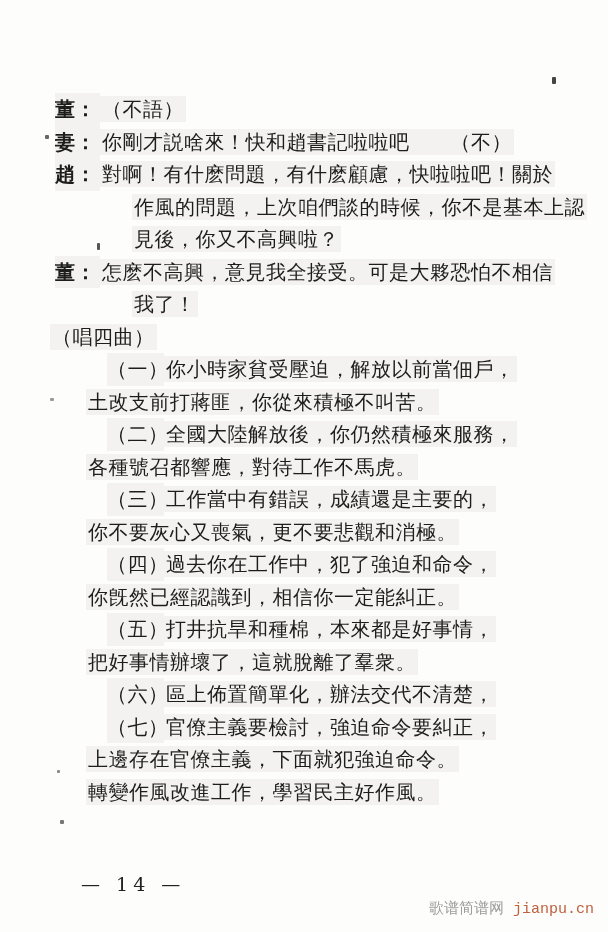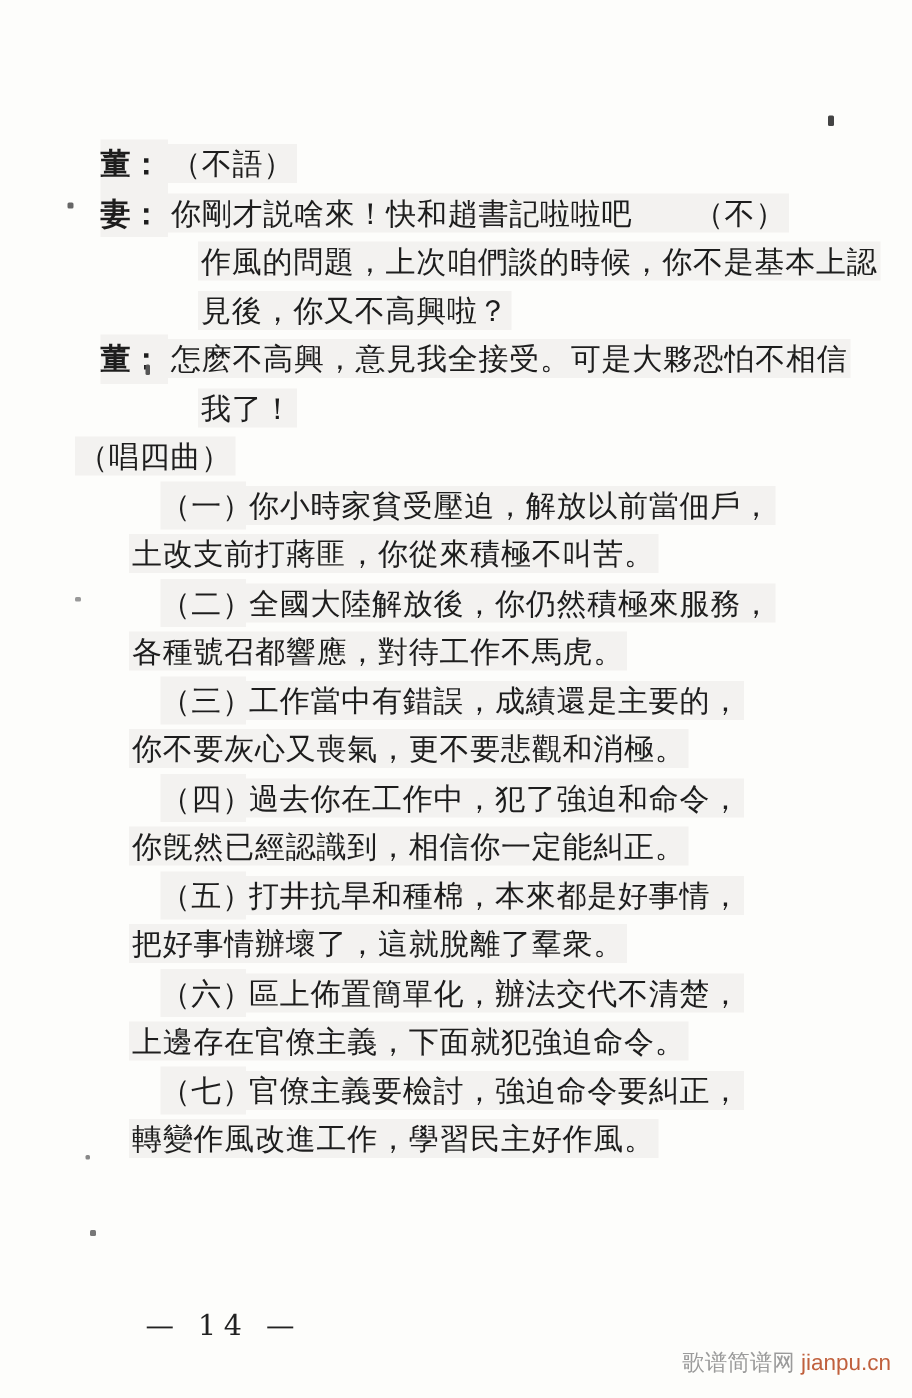--- a/index.html
+++ b/index.html
@@ -13,53 +13,54 @@
   }
   .text-block{position:absolute;left:0;top:93px;width:608px;}
   .row{
     height:32.5px;
     line-height:32.5px;
     font-size:20px;
     letter-spacing:0.5px;
     white-space:pre;
   }
   .row .txt{background:#f3f2f0;padding:1px 2px;}
-  .r-speaker{padding-left:55px;margin-left:12px;}
+  .r-speaker{padding-left:55px;}
   .speaker{display:inline-block;width:45px;font-weight:bold;background:#f3f2f0;}
   .r-cont{padding-left:100px;margin-left:32px;}
   .r-stage{padding-left:50px;}
   .r-verse1{padding-left:107px;}
   .verse-num{display:inline-block;width:57px;background:#f3f2f0;}
   .r-verse2{padding-left:86px;}
   .pageno{
-    position:absolute;left:97px;top:873px;
+    position:absolute;left:81px;top:873px;
     font-size:19px;letter-spacing:5px;
     color:#222;white-space:pre;
   }
   .watermark{
     position:absolute;top:899px;right:14px;
     font-size:15px;
-    font-family:Liberation Sans, sans-serif;
+    font-family:Liberation Mono, monospace;
     white-space:pre;
   }
   .wm-name{color:#9b9b9b;}
   .wm-url{color:#c0603d;}
   .speck{position:absolute;background:#444;border-radius:1px;}
 </style>
 </head>
 <body>
 
 <div class="page">
 
   <div class="text-block">
 
     <div class="row r-speaker"><span class="speaker">董：</span><span class="txt">（不語）</span></div>
 
     <div class="row r-speaker"><span class="speaker">妻：</span><span class="txt">你剛才説啥來！快和趙書記啦啦吧　　（不）</span></div>
 
+    <div class="row r-speaker"><span class="speaker">趙：</span><span class="txt">對啊！有什麽問題，有什麽顧慮，快啦啦吧！關於</span></div>
     <div class="row r-cont"><span class="txt">作風的問題，上次咱們談的時候，你不是基本上認</span></div>
     <div class="row r-cont"><span class="txt">見後，你又不高興啦？</span></div>
 
     <div class="row r-speaker"><span class="speaker">董：</span><span class="txt">怎麽不高興，意見我全接受。可是大夥恐怕不相信</span></div>
     <div class="row r-cont"><span class="txt">我了！</span></div>
 
 
     <div class="row r-stage"><span class="txt">（唱四曲）</span></div>
 
     <div class="row r-verse1"><span class="verse-num">（一）</span><span class="txt">你小時家貧受壓迫，解放以前當佃戶，</span></div>
@@ -71,23 +72,23 @@
     <div class="row r-verse1"><span class="verse-num">（三）</span><span class="txt">工作當中有錯誤，成績還是主要的，</span></div>
     <div class="row r-verse2"><span class="txt">你不要灰心又喪氣，更不要悲觀和消極。</span></div>
 
     <div class="row r-verse1"><span class="verse-num">（四）</span><span class="txt">過去你在工作中，犯了強迫和命令，</span></div>
     <div class="row r-verse2"><span class="txt">你旣然已經認識到，相信你一定能糾正。</span></div>
 
     <div class="row r-verse1"><span class="verse-num">（五）</span><span class="txt">打井抗旱和種棉，本來都是好事情，</span></div>
     <div class="row r-verse2"><span class="txt">把好事情辦壞了，這就脫離了羣衆。</span></div>
 
     <div class="row r-verse1"><span class="verse-num">（六）</span><span class="txt">區上佈置簡單化，辦法交代不清楚，</span></div>
+    <div class="row r-verse1"><span class="verse-num">（七）</span><span class="txt">官僚主義要檢討，強迫命令要糾正，</span></div>
+
     <div class="row r-verse2"><span class="txt">上邊存在官僚主義，下面就犯強迫命令。</span></div>
-
-    <div class="row r-verse1"><span class="verse-num">（七）</span><span class="txt">官僚主義要檢討，強迫命令要糾正，</span></div>
     <div class="row r-verse2"><span class="txt">轉變作風改進工作，學習民主好作風。</span></div>
 
   </div>
 
   <div class="pageno">— 14 —</div>
 
   <div class="watermark"><span class="wm-name">歌谱简谱网</span><span class="wm-name"> </span><span class="wm-url">jianpu.cn</span></div>
 
   <div class="speck" style="left:552px;top:77px;width:4px;height:7px;"></div>
   <div class="speck" style="left:45px;top:135px;width:4px;height:4px;background:#666;"></div>

